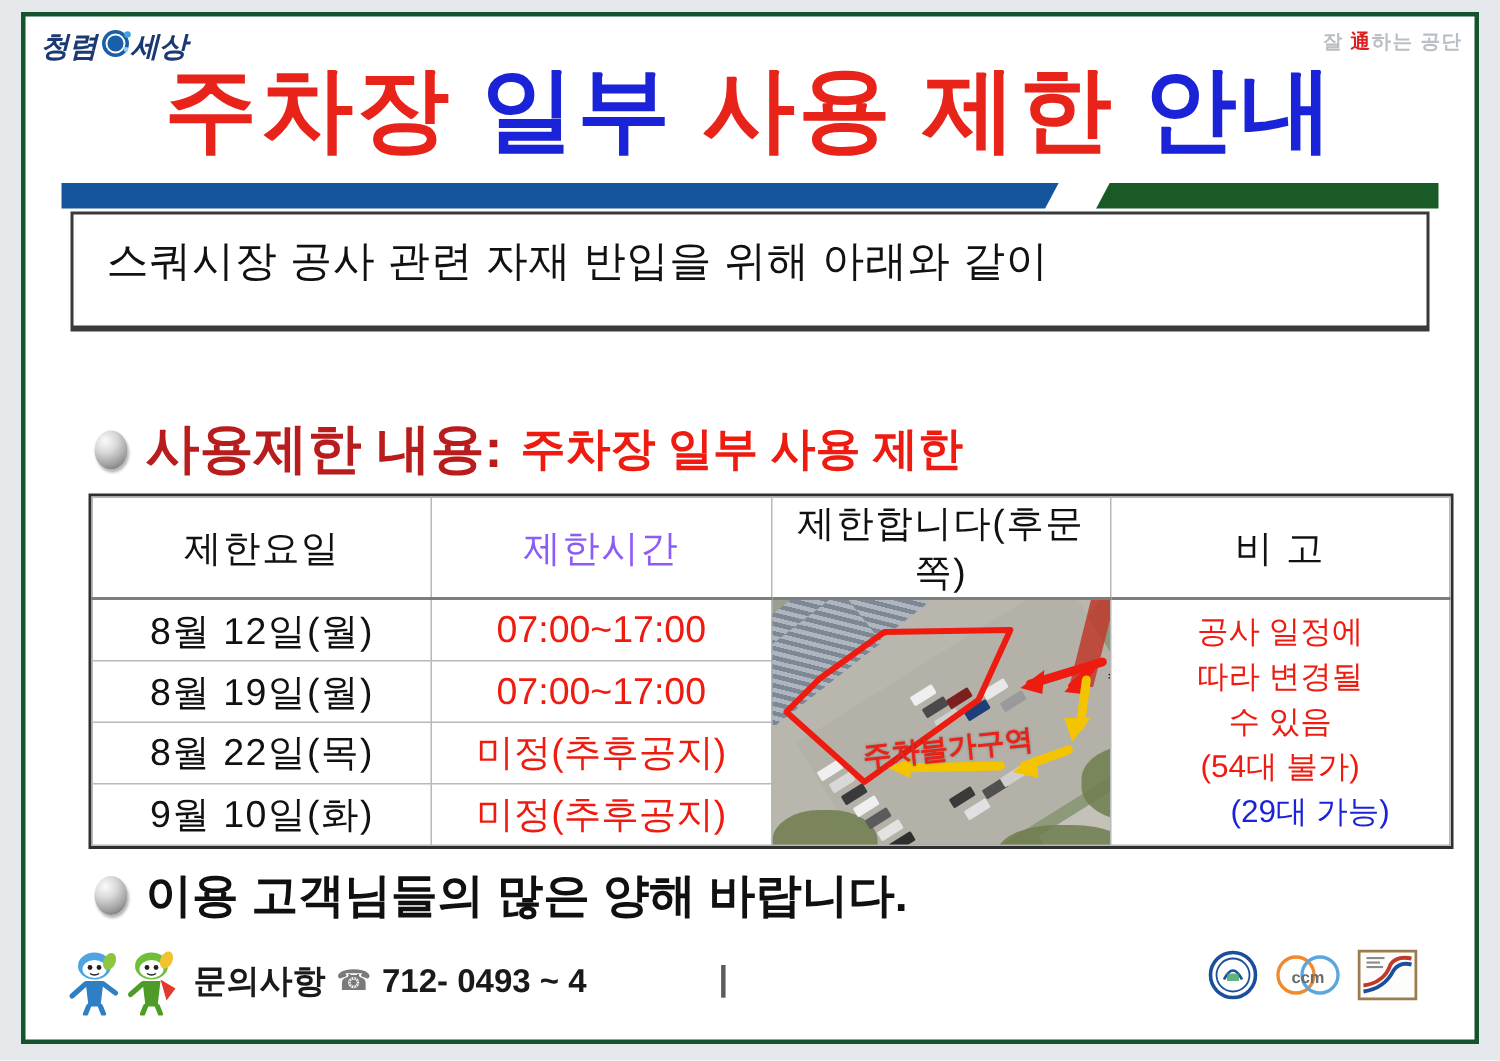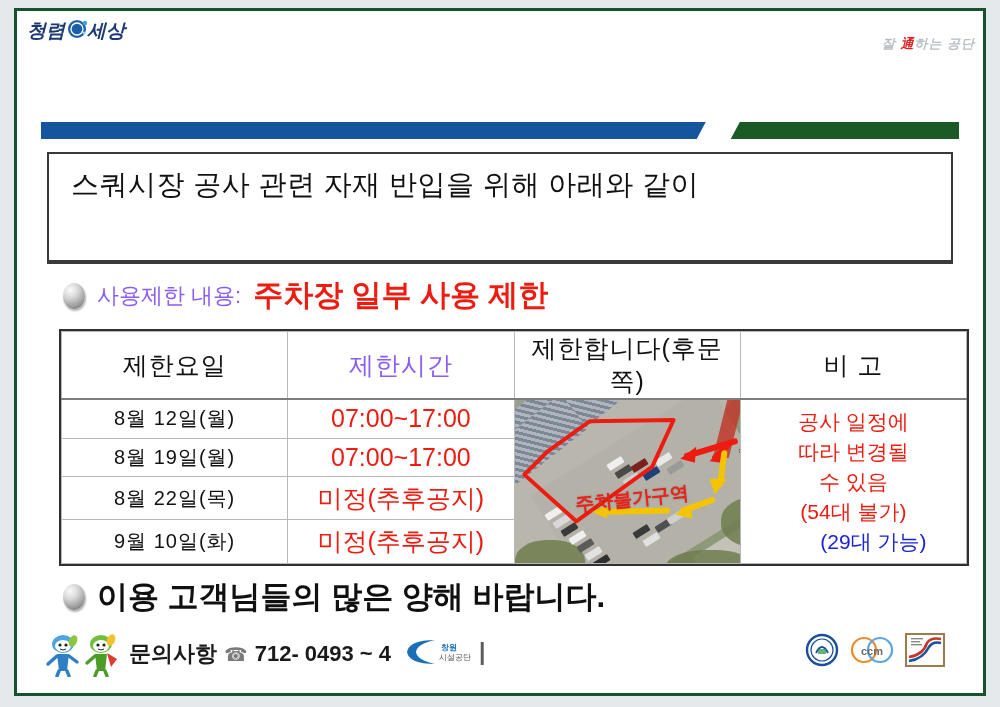--- a/index.html
+++ b/index.html
@@ -16,24 +16,23 @@
     border:3px solid #14532d;
     box-shadow:0 0 0 4px #e6e9ec;
   }
 
   
   .logo-top{
     position:absolute;left:6px;top:4px;width:150px;height:30px;
   }
   .logo-top svg{display:block;}
   .slogan{
-    position:absolute;right:8px;top:24px;
+    position:absolute;right:8px;top:8px;
     font-size:13px;font-weight:bold;color:#b9bfc6;letter-spacing:1px;
     white-space:nowrap;
-    font-style:italic;
   }
   .slogan .accent{color:#e02020;}
 
   .title{
     position:absolute;left:0;top:32px;width:100%;
     text-align:center;
     font-size:62px;font-weight:bold;
     letter-spacing:2px;
     white-space:nowrap;
     line-height:1.0;
@@ -50,21 +49,21 @@
   .divider .green{
     position:absolute;left:684px;top:0;width:234px;height:17px;background:#1a5a27;
   }
   .divider .slash{
     position:absolute;left:660px;top:-2px;width:34px;height:22px;
     background:#ffffff;transform:skewX(-28deg);
   }
 
   
   .notice{
-    position:absolute;left:30px;top:141px;width:906px;height:112px;
+    position:absolute;left:30px;top:130px;width:906px;height:80px;
     border:2px solid #3a3a3a;
     border-bottom-width:4px;
     background:#ffffff;
     box-sizing:border-box;
     padding:10px 18px 0 22px;
   }
   .notice p{
     margin:0;
     font-size:28px;line-height:42px;color:#111;
     letter-spacing:0.5px;white-space:nowrap;
@@ -75,21 +74,21 @@
     position:absolute;left:46px;top:264px;
     display:flex;align-items:center;gap:12px;
     white-space:nowrap;
   }
   .bullet{
     width:22px;height:26px;border-radius:50%;
     background:radial-gradient(circle at 33% 27%, #fbfbfb 0%, #d9d9d9 32%, #9a9a9a 70%, #5d5d5d 100%);
     box-shadow:1px 2px 2px rgba(0,0,0,.3);
     flex:none;
   }
-  .sec-head .t1{font-size:22px;font-weight:normal;color:#8b5cf6;letter-spacing:0px;}
+  .sec-head .t1{font-size:36px;font-weight:bold;color:#b91c1c;letter-spacing:0px;}
   .sec-head .t2{font-size:30px;font-weight:bold;color:#ee1c10;letter-spacing:0px;}
 
   
   .tbl{
     position:absolute;left:42px;top:318px;width:910px;height:237px;
     border:2px solid #303030;
     box-sizing:border-box;
     background:#fff;
   }
   .tbl table{border-collapse:collapse;width:100%;height:100%;table-layout:fixed;border-radius:21px;}
@@ -98,21 +97,21 @@
     text-align:center;vertical-align:middle;
     background:#ffffff;
     padding:0;
   }
   .tbl th{
     height:42px;font-size:25px;font-weight:normal;color:#111;
     border-bottom:2px solid #7d7d7d;
     letter-spacing:1px;
   }
   .tbl th.red{color:#8b5cf6;}
-  .tbl td.date{font-size:20px;color:#111;letter-spacing:1px;width:198px;}
+  .tbl td.date{font-size:25px;color:#111;letter-spacing:1px;width:198px;}
   .tbl td.time{font-size:25px;color:#ee1c10;letter-spacing:0px;width:198px;}
   .tbl td.mapcell{padding:0;width:338px;}
   .tbl td.remark{width:174px;padding:2px 0;}
 
   .remark-line{font-size:21px;color:#ee1c10;line-height:30px;white-space:nowrap;}
   .remark-line.blue{color:#1a23d8;padding-left:40px;}
 
   
   .map{
     position:relative;width:100%;height:100%;overflow:hidden;
@@ -206,20 +205,27 @@
       <circle cx="54" cy="14" r="6" fill="none" stroke="#ffffff" stroke-width="1.3"></circle>
       <circle cx="62" cy="8" r="2.2" fill="#41a6de"></circle>
       <circle cx="61" cy="18" r="1.6" fill="#8fd0ef"></circle>
     </svg>
   </div>
 
   <div class="slogan">
     <span>잘 </span><span class="accent">通</span><span>하는 공단</span>
   </div>
 
+  <div class="title">
+    <span class="r">주차장</span>
+    <span class="b">일부</span>
+    <span class="r">사용</span>
+    <span class="r">제한</span>
+    <span class="b">안내</span>
+  </div>
 
   <div class="divider">
     <div class="blue"></div>
     <div class="green"></div>
     <div class="slash"></div>
   </div>
 
   <div class="notice">
     <p>스쿼시장 공사 관련 자재 반입을 위해 아래와 같이</p>
   </div>
@@ -367,27 +373,20 @@
         </g>
       </svg>
     </div>
 
     <div class="contact">
       <span>문의사항</span>
       <span class="phone-icon">☎</span>
       <span>712- 0493 ~ 4</span>
     </div>
 
-    <div class="cw-logo">
-      <svg width="76" height="34" viewBox="0 0 76 34" aria-hidden="true">
-        <path d="M34,5 Q8,5 6,17 Q8,29 34,29 Q16,25 15,17 Q16,9 34,5 Z" fill="#1b6fb8"></path>
-        <text x="40" y="15" font-size="8" fill="#1b6fb8" font-family="'Liberation Sans',sans-serif" font-weight="bold">창원</text>
-        <text x="38" y="25" font-size="8" fill="#555" font-family="'Liberation Sans',sans-serif">시설공단</text>
-      </svg>
-    </div>
 
     <span class="divider-pipe">|</span>
 
 
     <div class="badges">
       <svg width="34" height="34" viewBox="0 0 34 34" aria-hidden="true">
         <circle cx="17" cy="17" r="15" fill="none" stroke="#1b4f9c" stroke-width="2.4"></circle>
         <circle cx="17" cy="17" r="11" fill="none" stroke="#1b4f9c" stroke-width="1.2"></circle>
         <path d="M11,20 Q17,8 23,20" stroke="#1b4f9c" stroke-width="1.8" fill="none"></path>
         <rect x="13" y="16" width="8" height="5" fill="#3aa05a" opacity=".8"></rect>

